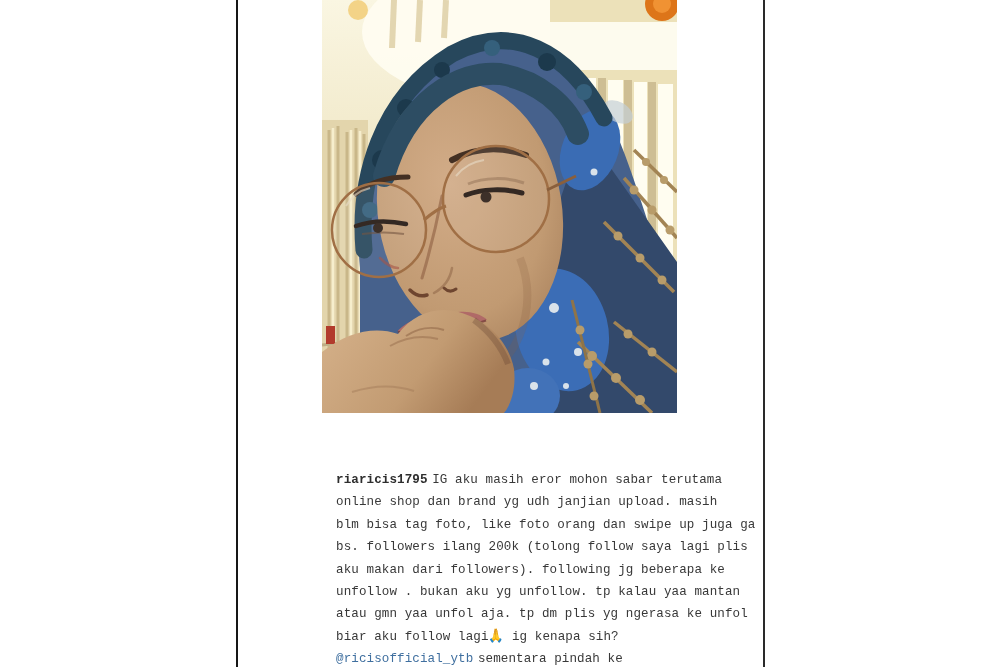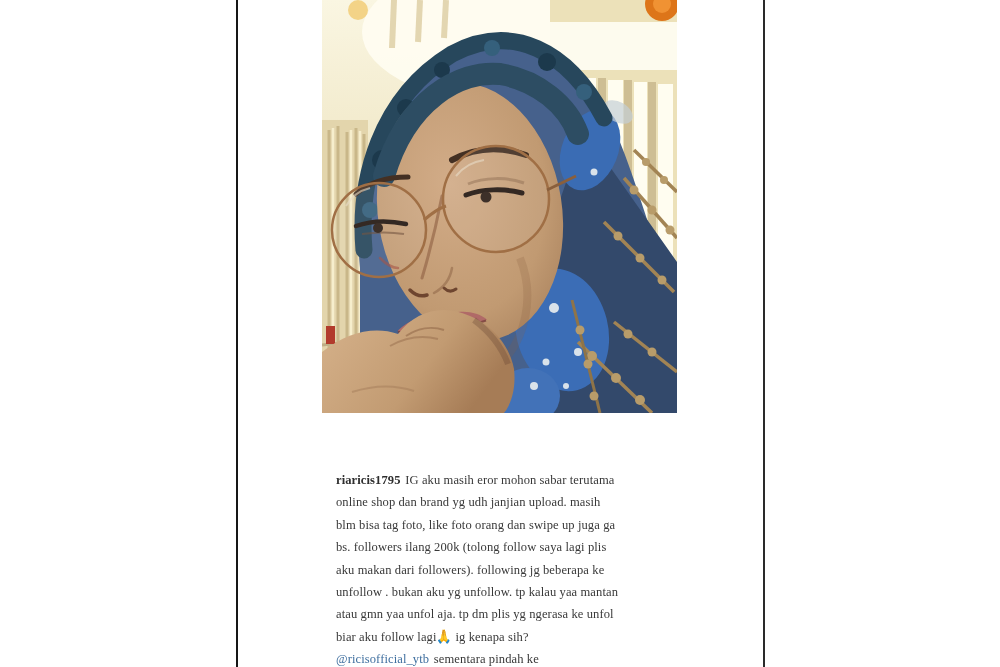--- a/index.html
+++ b/index.html
@@ -1,18 +1,18 @@
 <!DOCTYPE html>
 <html><head>
 <meta charset="utf-8">
 <style>
   html,body{margin:0;padding:0;background:#ffffff;}
   .canvas{
     position:relative;width:1000px;height:667px;overflow:hidden;background:#ffffff;
-    font-family:Liberation Serif, serif;
+    font-family:Liberation Mono, monospace;
   }
   .frame-line{position:absolute;top:0;bottom:0;width:2px;background:#161616;}
   .frame-line.left{left:236px;}
   .frame-line.right{left:763px;background:#2a2a2a;}
   .photo{
     position:absolute;left:322px;top:0;width:355px;height:413px;overflow:hidden;background:#efe6c8;
   }
   .photo svg{display:block;filter:blur(0.5px);}
   .caption{
     position:absolute;left:336px;top:469px;width:360px;

